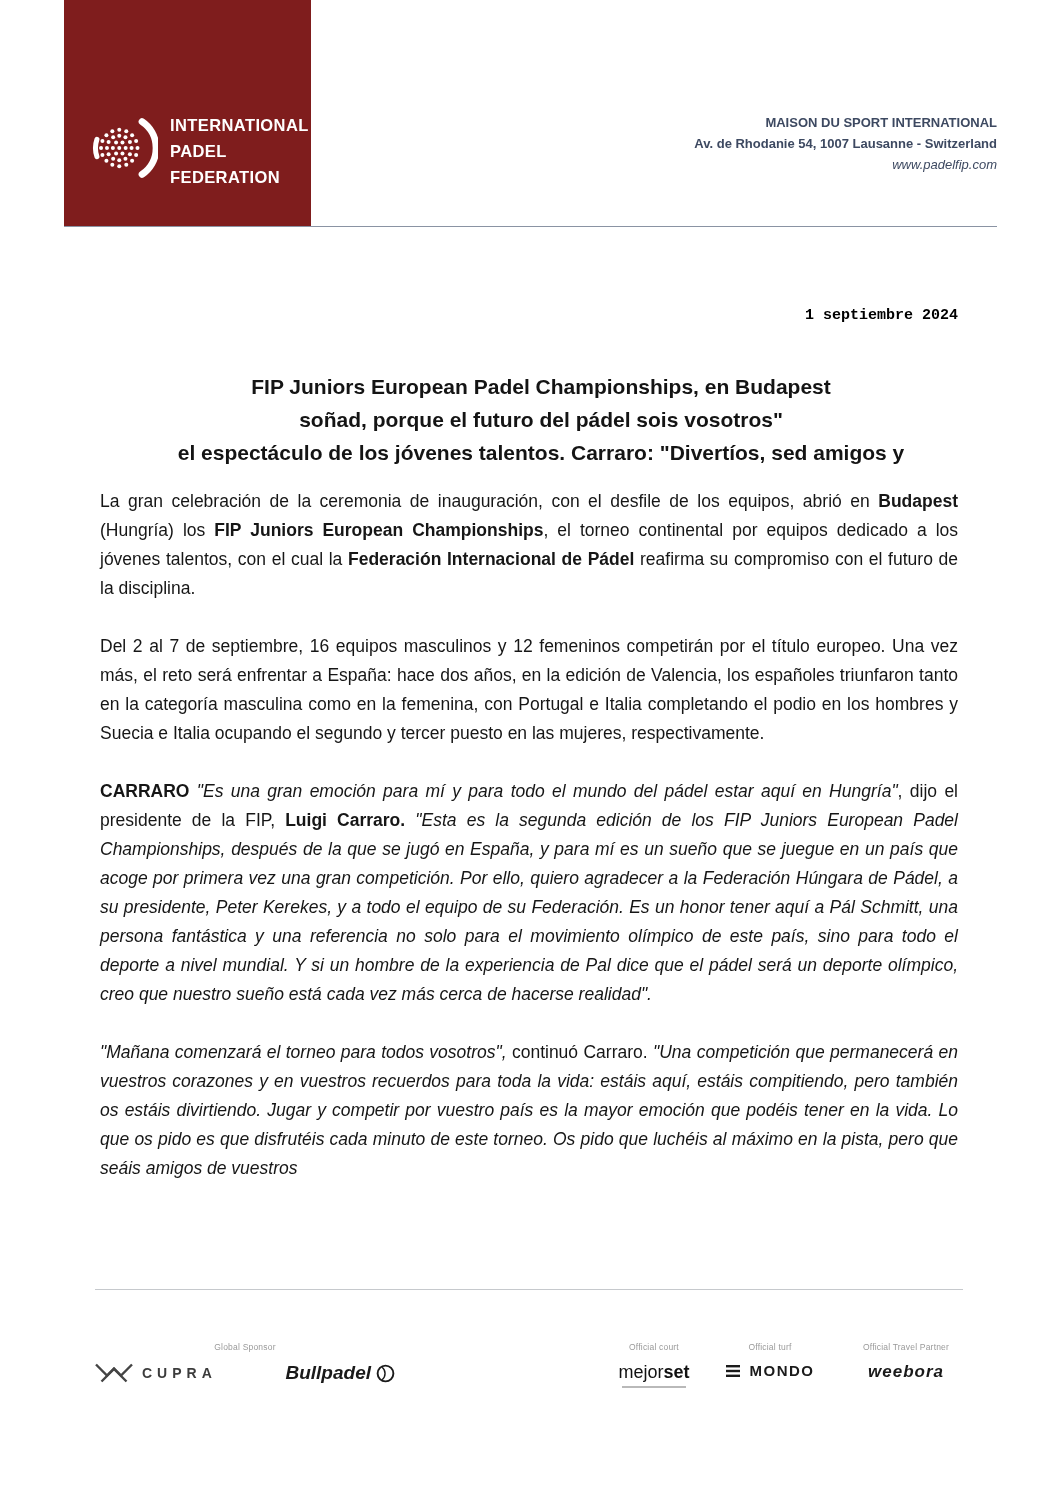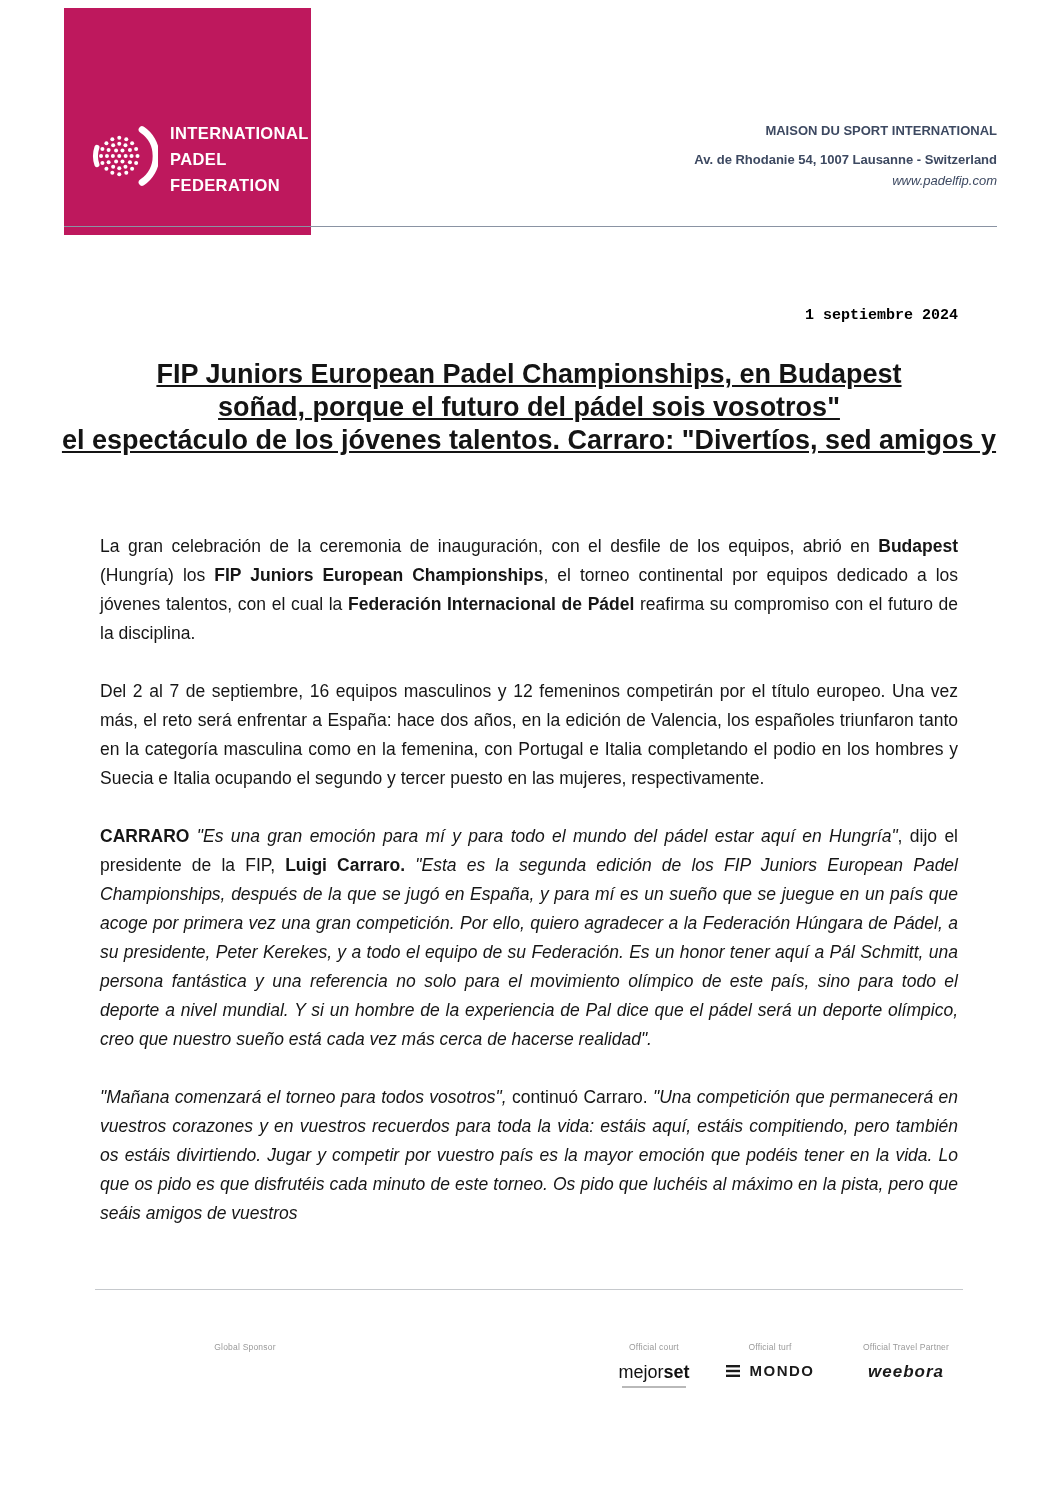--- a/index.html
+++ b/index.html
@@ -10,23 +10,23 @@
     height: 1497px;
     background: #ffffff;
     font-family: "Liberation Sans", sans-serif;
     color: #1a1a1a;
     overflow: hidden;
   }
 
   
   .logo-box {
     position: absolute;
-    left: 64px; top: 8px;
+    left: 64px; top: 0;
     width: 247px; height: 227px;
-    background: #be185d;
+    background: #7f1d1d;
     display: flex;
     align-items: flex-start;
     gap: 12px;
     padding: 112px 14px 0 22px;
   }
   .logo-icon { flex: 0 0 auto; margin-top: -5px; }
   .logo-text {
     color: #ffffff;
     font-weight: bold;
     font-size: 16.5px;
@@ -36,21 +36,21 @@
   }
 
   .letterhead { position: absolute; top: 112px; right: 61px; text-align: right; }
   .org-name {
     font-size: 17px;
     font-weight: bold;
     color: #2e3b55;
     letter-spacing: 0.2px;
     margin-bottom: 9px;
   }
-  .addr { font-size: 13px; font-weight: bold; color: #3d4961; line-height: 21px; margin-top: 8px; }
+  .addr { font-size: 13px; font-weight: bold; color: #3d4961; line-height: 21px; }
   .website { font-size: 13px; font-style: italic; color: #3d4961; line-height: 21px; }
 
   .header-rule {
     position: absolute;
     left: 64px; top: 226px;
     width: 933px; height: 1px;
     background: #8a93a3;
   }
 
   
@@ -60,37 +60,35 @@
     font-family: Liberation Mono, monospace;
     font-size: 15px;
     font-weight: bold;
     color: #000000;
   }
 
   .title {
     position: absolute;
     top: 358px; left: 60px;
     width: 938px;
-    margin: 0;
+    margin: 12px;
     text-align: center;
-    font-size: 27px;
+    font-size: 21px;
     line-height: 33px;
     font-weight: bold;
     color: #141414;
-    text-decoration: underline;
   }
 
   .body-text {
     position: absolute;
     top: 487px; left: 100px;
     width: 858px;
     font-size: 17.5px;
     text-align: justify;
     color: #161616;
-    margin-top: 45px;
   }
   .body-text p { margin: 0 0 29px 0; line-height: 29px; }
   .b { font-weight: bold; }
   .i { font-style: italic; }
 
   
   .footer-rule {
     position: absolute;
     left: 95px; top: 1289px;
     width: 868px; height: 1px;
@@ -208,20 +206,36 @@
       <p><span class="b">CARRARO </span><span class="i">"Es una gran emoción para mí y para todo el mundo del pádel estar aquí en Hungría"</span><span>, dijo el presidente de la FIP, </span><span class="b">Luigi Carraro.</span><span class="i"> "Esta es la segunda edición de los FIP Juniors European Padel Championships, después de la que se jugó en España, y para mí es un sueño que se juegue en un país que acoge por primera vez una gran competición. Por ello, quiero agradecer a la Federación Húngara de Pádel, a su presidente, Peter Kerekes, y a todo el equipo de su Federación. Es un honor tener aquí a Pál Schmitt, una persona fantástica y una referencia no solo para el movimiento olímpico de este país, sino para todo el deporte a nivel mundial. Y si un hombre de la experiencia de Pal dice que el pádel será un deporte olímpico, creo que nuestro sueño está cada vez más cerca de hacerse realidad".</span></p>
       <p><span class="i">"Mañana comenzará el torneo para todos vosotros", </span><span>continuó Carraro. </span><span class="i">"Una competición que permanecerá en vuestros corazones y en vuestros recuerdos para toda la vida: estáis aquí, estáis compitiendo, pero también os estáis divirtiendo. Jugar y competir por vuestro país es la mayor emoción que podéis tener en la vida. Lo que os pido es que disfrutéis cada minuto de este torneo. Os pido que luchéis al máximo en la pista, pero que seáis amigos de vuestros</span></p>
     </div>
 
   <div class="footer-rule"></div>
 
   <footer class="footer">
 
     <div class="sp-group g-global">
       <div class="sp-label">Global Sponsor</div>
+      <div class="sp-row">
+        <div class="cupra">
+          <svg width="38" height="22" viewBox="0 0 38 22" aria-hidden="true">
+            <path d="M1 2.5 L12 13.5 L19 6.5 L26 13.5 L37 2.5" fill="none" stroke="#444444" stroke-width="2.4"></path>
+            <path d="M6.5 19.5 L19 7 L31.5 19.5" fill="none" stroke="#444444" stroke-width="2.4"></path>
+          </svg>
+          <span class="cupra-text">CUPRA</span>
+        </div>
+        <div class="bullpadel">
+          <span>Bullpadel</span>
+          <svg width="19" height="19" viewBox="0 0 20 20" aria-hidden="true">
+            <circle cx="10" cy="10" r="8.3" fill="none" stroke="#1a1a1a" stroke-width="2"></circle>
+            <path d="M6.5 3.5 A 8.5 8.5 0 0 1 6.5 16.5" fill="none" stroke="#1a1a1a" stroke-width="1.5"></path>
+          </svg>
+        </div>
+      </div>
     </div>
 
     <div class="sp-group g-court">
       <div class="sp-label">Official court</div>
       <div class="mejorset">
         <span class="light">mejor</span><span class="heavy">set</span>
         <div class="mejorset-sub"></div>
       </div>
     </div>
 

